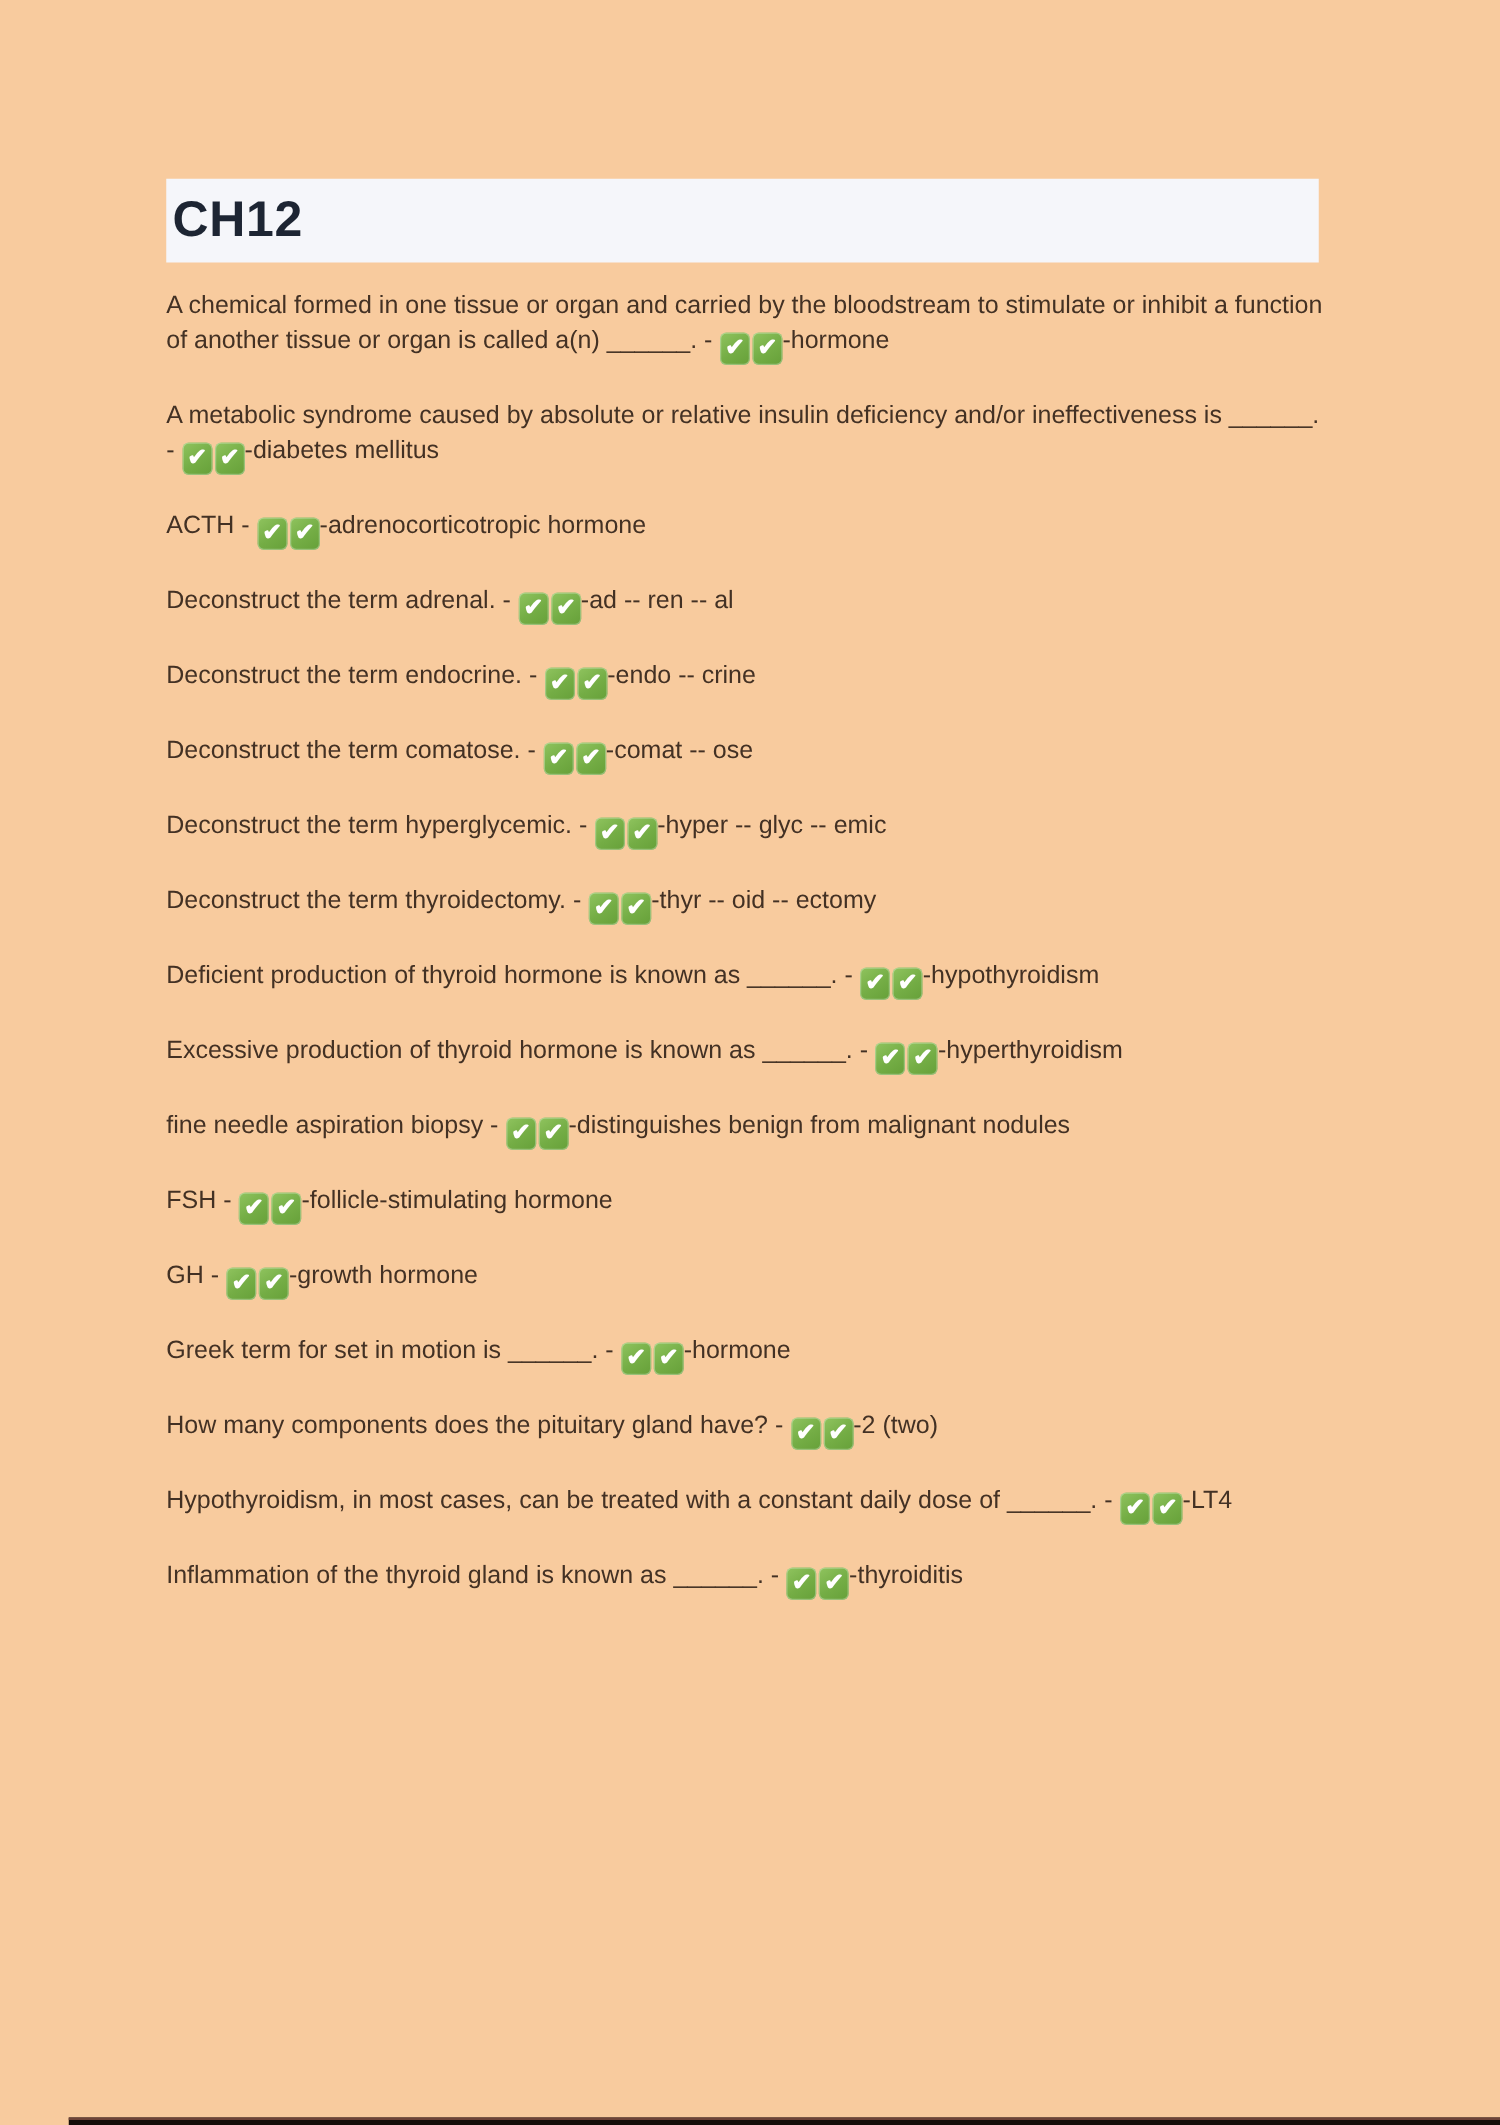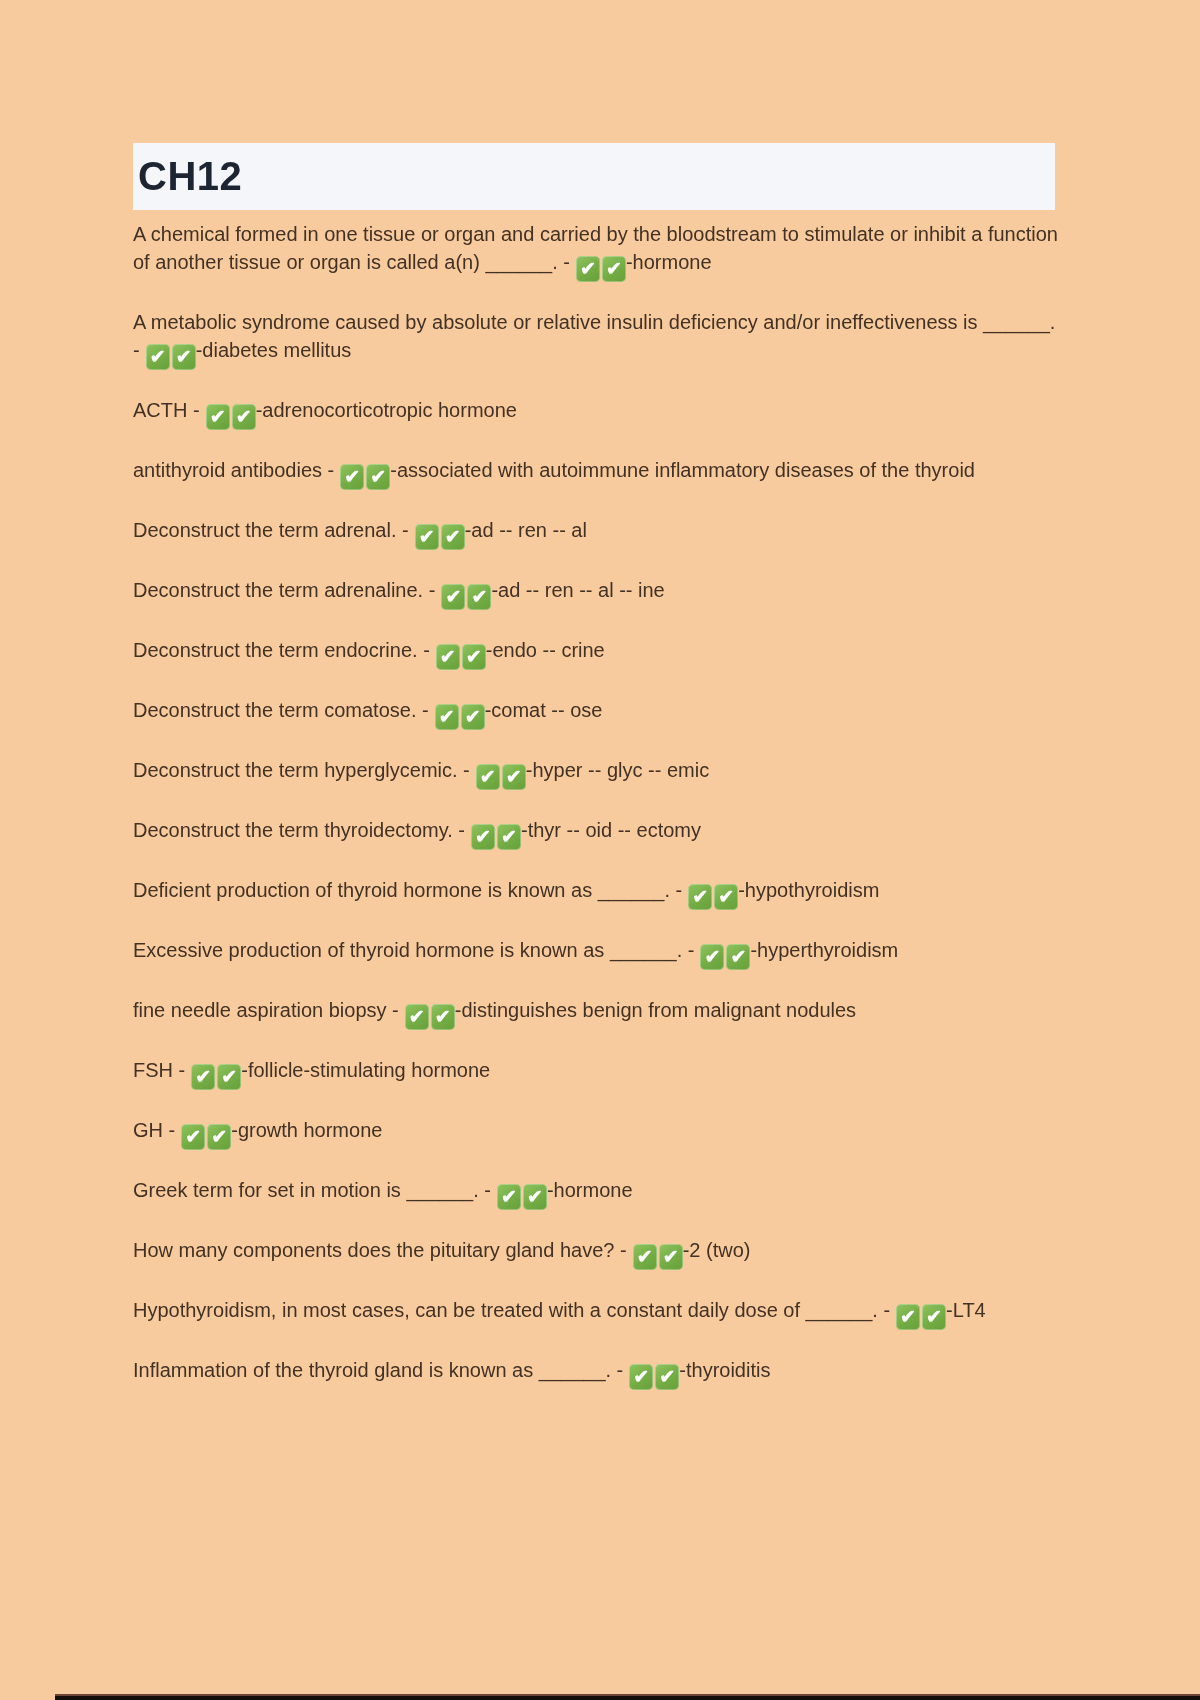--- a/index.html
+++ b/index.html
@@ -21,21 +21,21 @@
     width: 940px;
   }
   .title-bar {
     width: 922px;
     height: 67px;
     background: #f5f6fa;
     display: flex;
     align-items: center;
     box-sizing: border-box;
     padding-left: 5px;
-    margin-bottom: 10px;
+    margin-bottom: 20px;
   }
   .title-bar h1 {
     margin: 0;
     font-size: 40px;
     font-weight: 700;
     color: #1d2533;
     letter-spacing: 0.5px;
   }
   .qa-list {
     width: 930px;
@@ -89,25 +89,23 @@
     <h1>CH12</h1>
   </div>
   <div class="qa-list" id="qa-list">
 
   <p class="qa-item"><span class="q">A chemical formed in one tissue or organ and carried by the bloodstream to stimulate or inhibit a function of another tissue or organ is called a(n) ______. -</span><span class="badges"><span class="badge">✔</span><span class="badge">✔</span></span><span class="a">-hormone</span></p>
 
   <p class="qa-item"><span class="q">A metabolic syndrome caused by absolute or relative insulin deficiency and/or ineffectiveness is ______. -</span><span class="badges"><span class="badge">✔</span><span class="badge">✔</span></span><span class="a">-diabetes mellitus</span></p>
 
   <p class="qa-item"><span class="q">ACTH -</span><span class="badges"><span class="badge">✔</span><span class="badge">✔</span></span><span class="a">-adrenocorticotropic hormone</span></p>
 
-  <p class="qa-item"><span class="q">antithyroid antibodies -</span><span class="badges"><span class="badge">✔</span><span class="badge">✔</span></span><span class="a">-associated with autoimmune inflammatory diseases of the thyroid</span></p>
 
   <p class="qa-item"><span class="q">Deconstruct the term adrenal. -</span><span class="badges"><span class="badge">✔</span><span class="badge">✔</span></span><span class="a">-ad -- ren -- al</span></p>
 
-  <p class="qa-item"><span class="q">Deconstruct the term adrenaline. -</span><span class="badges"><span class="badge">✔</span><span class="badge">✔</span></span><span class="a">-ad -- ren -- al -- ine</span></p>
 
   <p class="qa-item"><span class="q">Deconstruct the term endocrine. -</span><span class="badges"><span class="badge">✔</span><span class="badge">✔</span></span><span class="a">-endo -- crine</span></p>
 
   <p class="qa-item"><span class="q">Deconstruct the term comatose. -</span><span class="badges"><span class="badge">✔</span><span class="badge">✔</span></span><span class="a">-comat -- ose</span></p>
 
   <p class="qa-item"><span class="q">Deconstruct the term hyperglycemic. -</span><span class="badges"><span class="badge">✔</span><span class="badge">✔</span></span><span class="a">-hyper -- glyc -- emic</span></p>
 
   <p class="qa-item"><span class="q">Deconstruct the term thyroidectomy. -</span><span class="badges"><span class="badge">✔</span><span class="badge">✔</span></span><span class="a">-thyr -- oid -- ectomy</span></p>
 
   <p class="qa-item"><span class="q">Deficient production of thyroid hormone is known as ______. -</span><span class="badges"><span class="badge">✔</span><span class="badge">✔</span></span><span class="a">-hypothyroidism</span></p>

